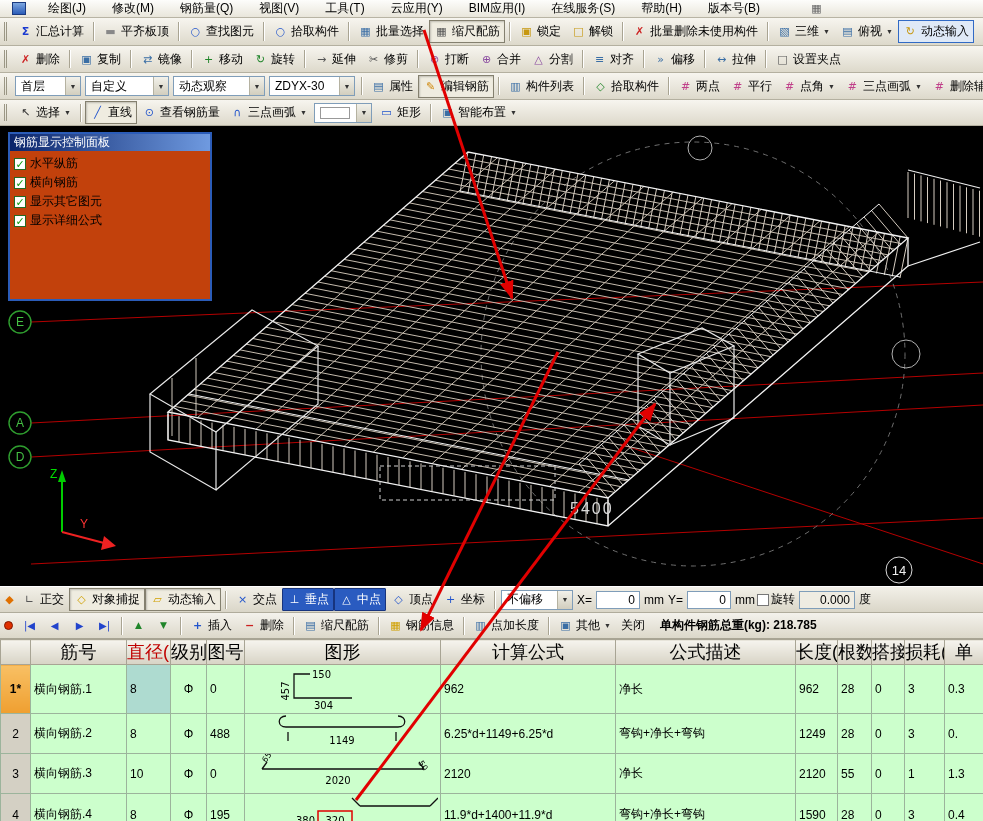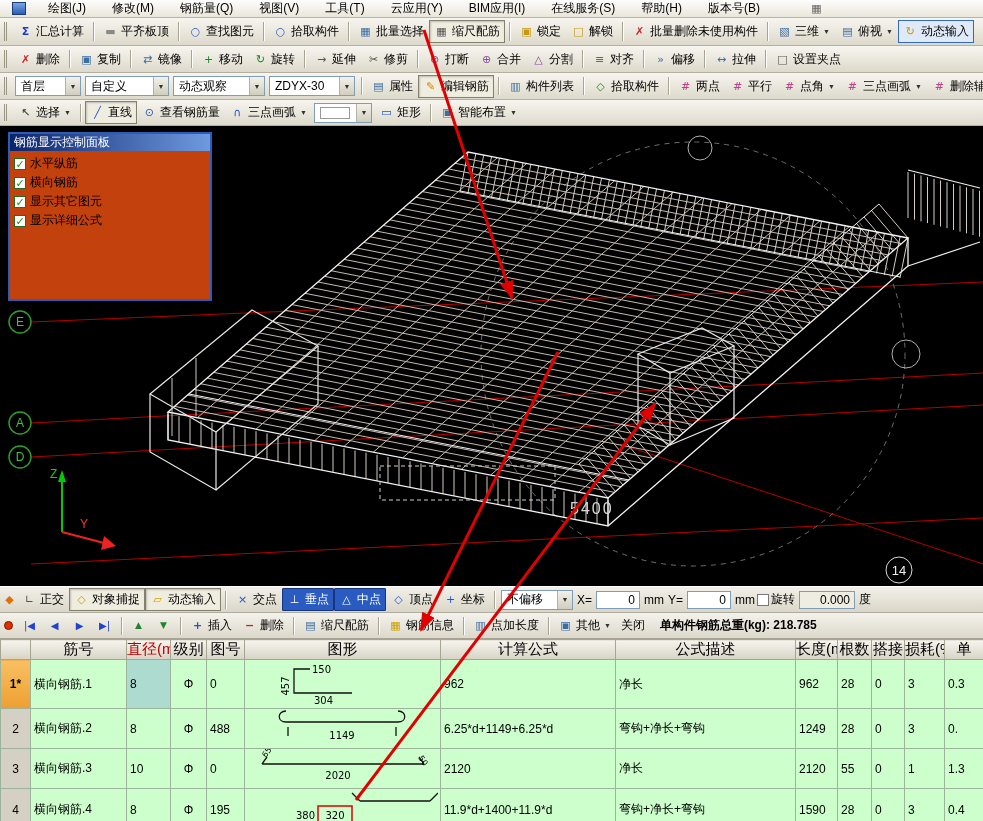--- a/index.html
+++ b/index.html
@@ -29,21 +29,21 @@
 .snapbar{top:586px;height:27px;background:linear-gradient(#f2f0e8,#dad6c8);border-top:1px solid #fff;border-bottom:1px solid #b0ac9c;padding:0 2px}
 .snap-on{background:#2a5bc0;color:#fff;border:1px solid #17347e;border-radius:1px}
 .snap-on .ic{color:#fff}
 .numbox{height:18px;background:#fff;border:1px solid #7f9db9;display:inline-flex;align-items:center;justify-content:flex-end;padding:0 4px;margin:0 2px;flex:none}
 .lbl{margin:0 2px;flex:none}
 .tablebar{top:613px;height:26px;background:linear-gradient(#f4f2ec,#dcd8ca);border-bottom:1px solid #a8a494;padding:0 4px}
 .navic{color:#2244cc;font-size:10px}
 .total{font-weight:bold;margin-left:10px;white-space:nowrap}
 .tablewrap{position:absolute;top:639px;left:0;width:983px;height:182px;background:#ccffcc;overflow:hidden}
 table{border-collapse:collapse;table-layout:fixed;width:983px}
-th{background:linear-gradient(#f6f4ee,#d7d3c5);border:1px solid #a8a494;font-weight:normal;height:20px;font-size:15px;overflow:hidden;white-space:nowrap}
+th{background:linear-gradient(#f6f4ee,#d7d3c5);border:1px solid #a8a494;font-weight:normal;height:20px;font-size:18px;overflow:hidden;white-space:nowrap}
 td{border:1px solid #9cb49c;background:#ccffcc;font-size:12px;padding:0 3px;overflow:hidden;white-space:nowrap;vertical-align:middle}
 td.c-no{background:#d4d0c4;text-align:center}
 td.c-no.cur{background:linear-gradient(#f8c064,#ef9f30);font-weight:bold}
 td.hl{background:#aedbd0}
 th.red{color:#c00000}
 .shape-svg text{fill:#000;font-family:"DejaVu Sans",sans-serif}
 .overlay{position:absolute;top:0;left:0;z-index:60;pointer-events:none}
 .dotind{width:9px;height:9px;border-radius:50%;background:#e03000;border:1px solid #801800;margin-right:4px;flex:none}
 </style>
 </head>

